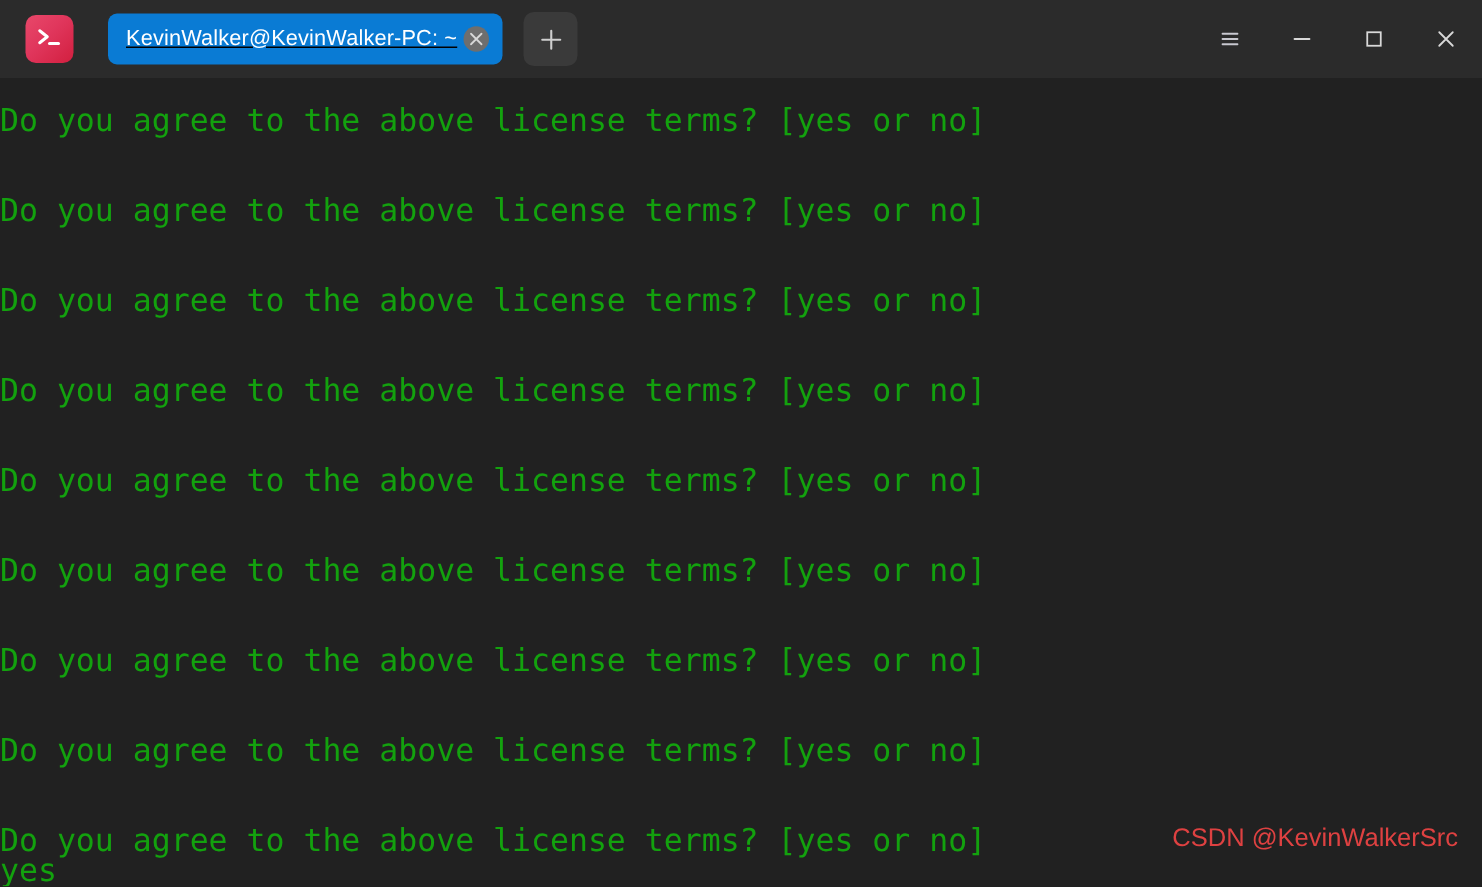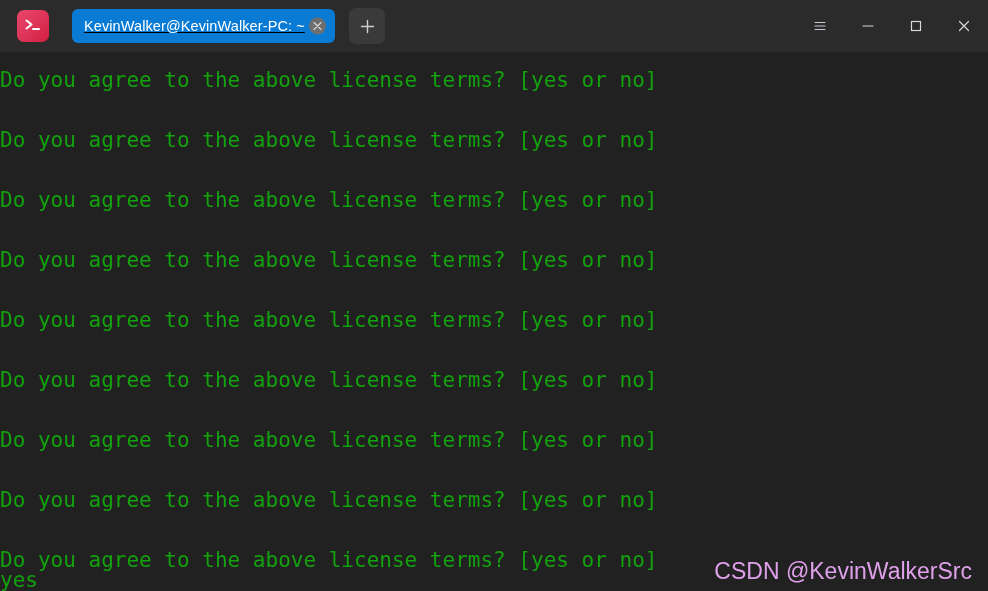--- a/index.html
+++ b/index.html
@@ -134,23 +134,23 @@
     color: #13a10e;
     white-space: pre;
   }
   .term-line { height: 20px; }
   .term-line.blank { color: transparent; }
 
   
   .watermark {
     position: absolute;
     right: 16px;
-    bottom: 6px;
-    color: #f0abfc;
-    font-size: 23px;
+    bottom: 22px;
+    color: #ef4444;
+    font-size: 17px;
     font-family: "Liberation Sans", sans-serif;
     opacity: .92;
     white-space: nowrap;
   }
 </style>
 </head>
 <body>
 
 <div id="app">
 

